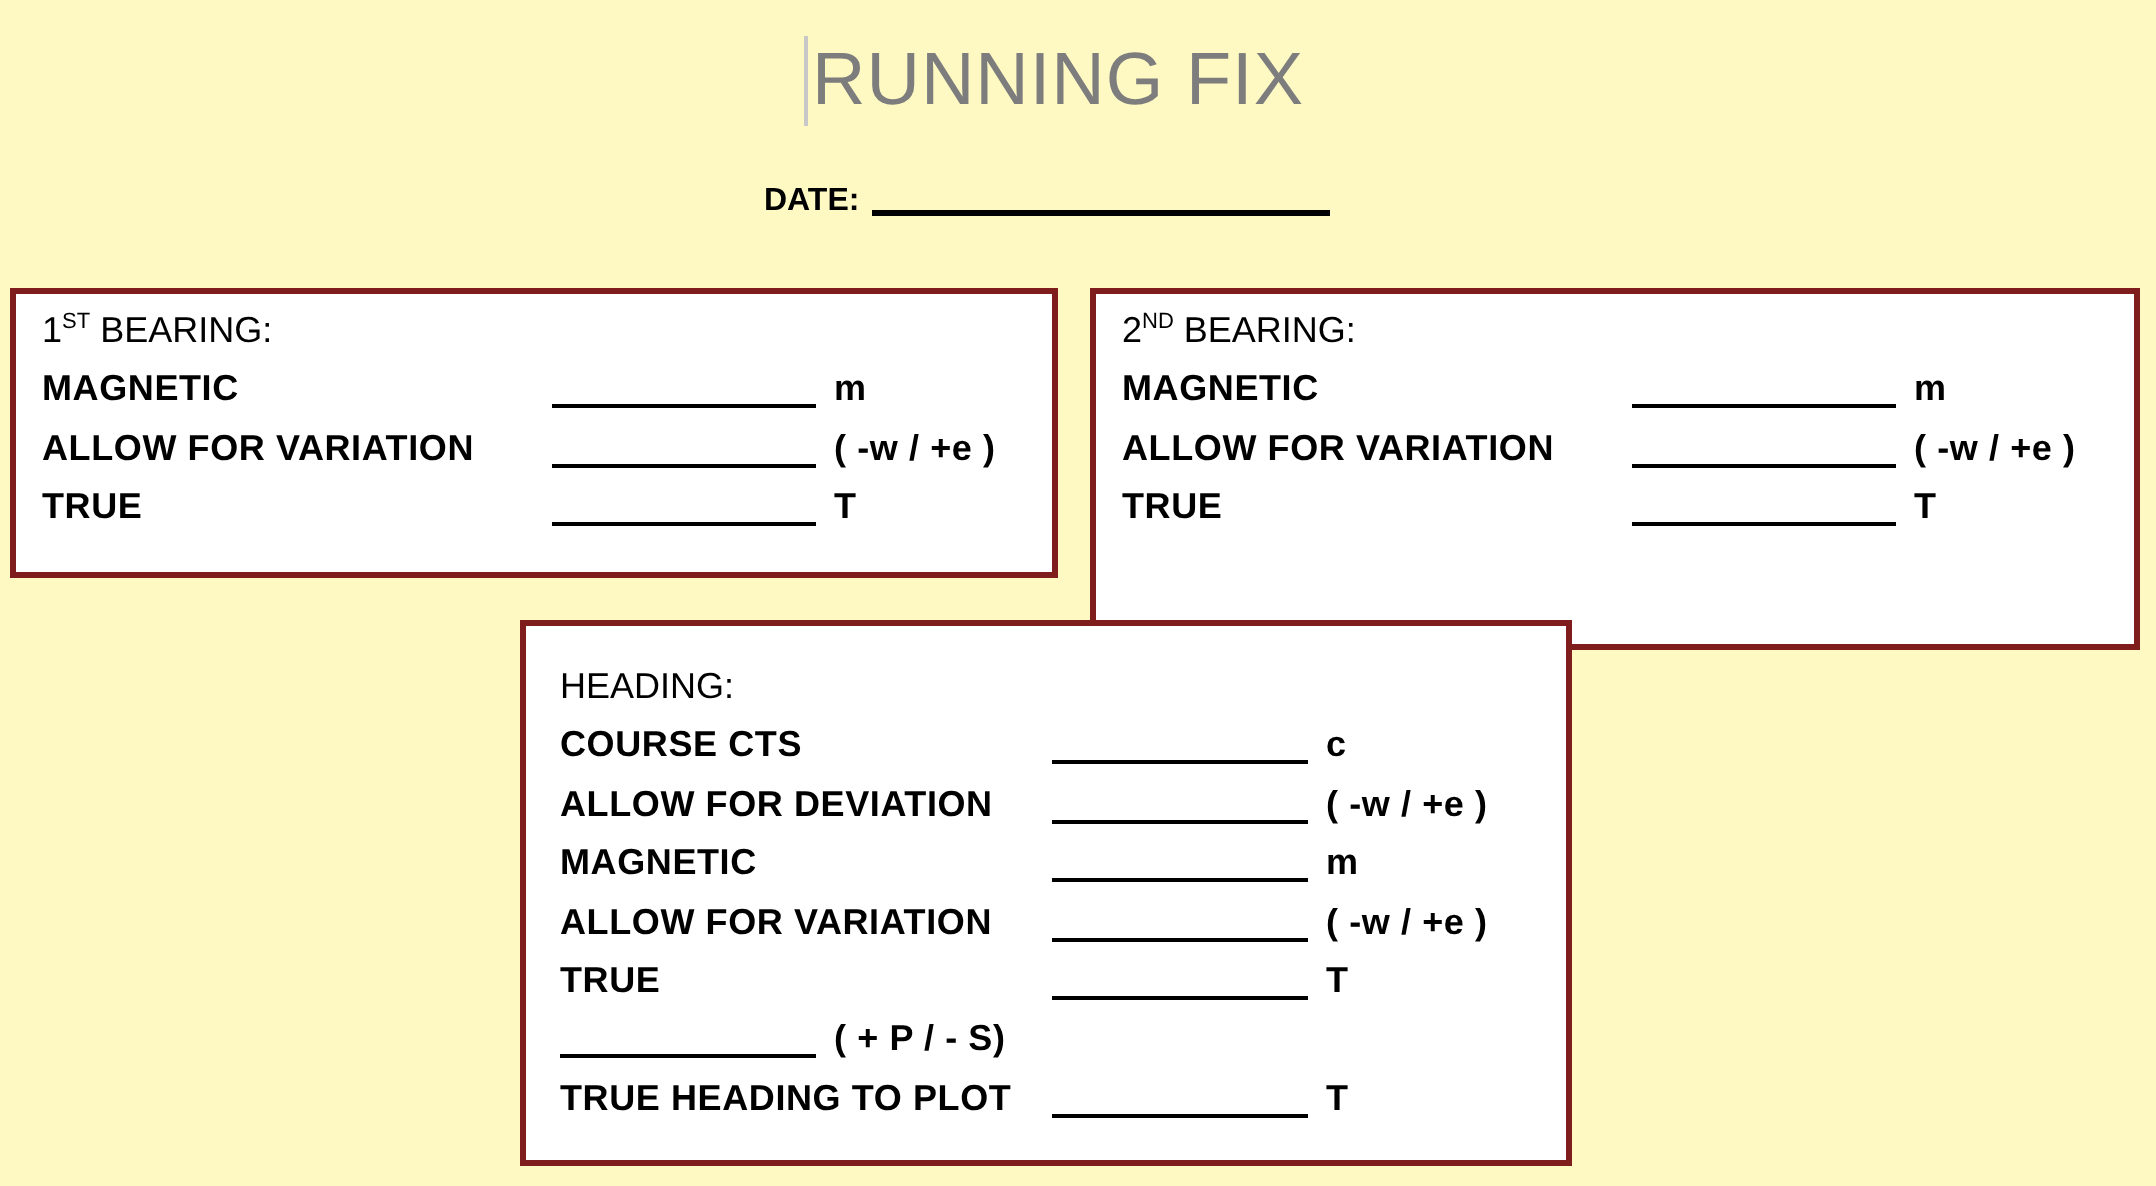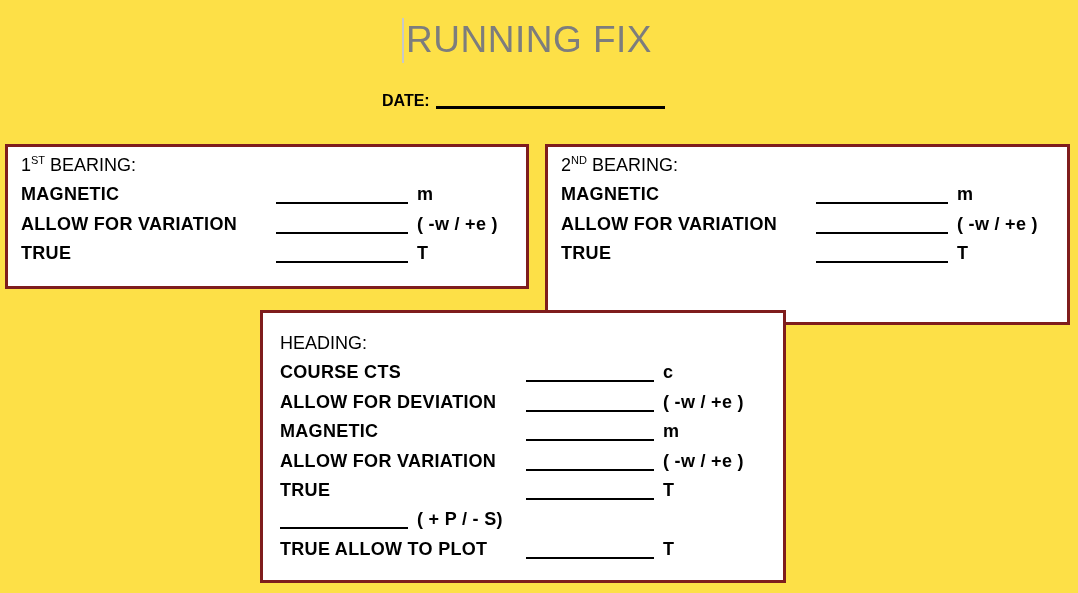--- a/index.html
+++ b/index.html
@@ -6,21 +6,21 @@
     margin: 0;
     padding: 0;
     background: #ffffff;
     font-family: "Liberation Sans", sans-serif;
     color: #000000;
   }
   .page {
     position: relative;
     width: 1078px;
     height: 593px;
-    background: #fde047;
+    background: #fef9c3;
     overflow: hidden;
   }
   .doc-title {
     position: absolute;
     left: 406px;
     top: 17px;
     font-size: 37px;
     line-height: 46px;
     font-weight: 400;
     color: #7d7d7d;
@@ -181,19 +181,19 @@
     <div class="row">
       <span class="label">TRUE</span>
       <span class="blank"></span>
       <span class="suffix">T</span>
     </div>
     <div class="row">
       <span class="blank"></span>
       <span class="suffix">( + P / - S)</span>
     </div>
     <div class="row">
-      <span class="label">TRUE ALLOW TO PLOT</span>
+      <span class="label">TRUE HEADING TO PLOT</span>
       <span class="blank"></span>
       <span class="suffix">T</span>
     </div>
   </div>
 
 </div>
 
 </body></html>

